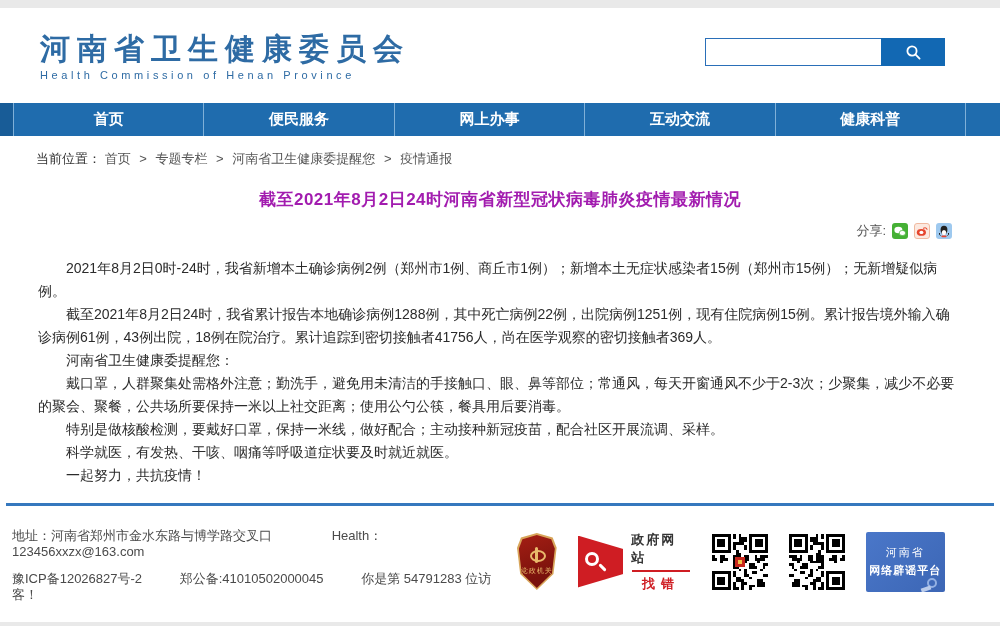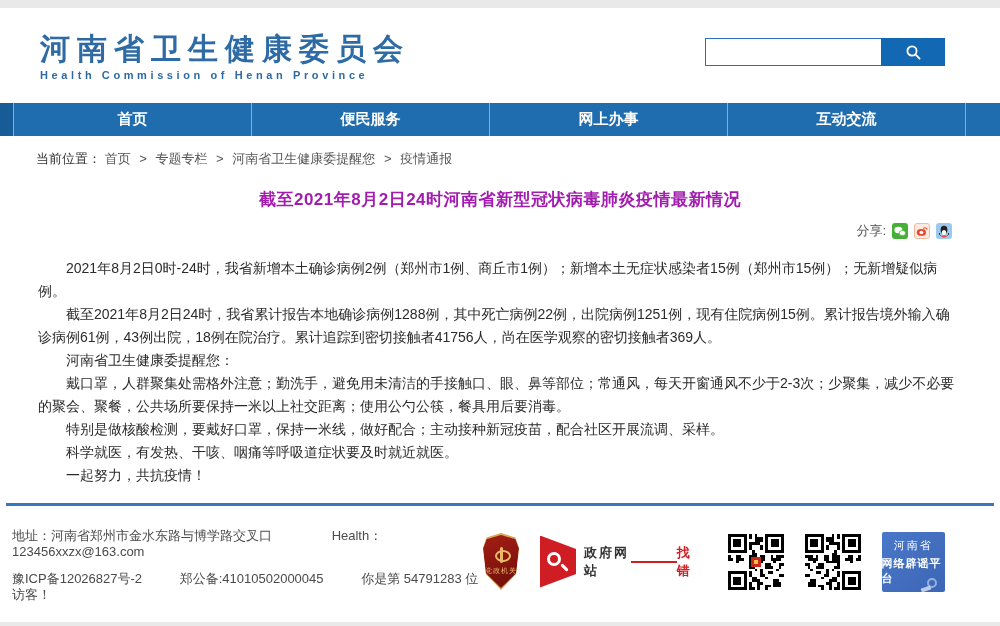--- a/index.html
+++ b/index.html
@@ -4,21 +4,21 @@
 <style>
   * { margin:0; padding:0; box-sizing:border-box; }
   html,body { background:#e9e9e9; }
   body { font-family:"Liberation Sans","DejaVu Sans",sans-serif; }
   .page { position:relative; width:1000px; height:614px; background:#ffffff; margin:8px auto; overflow:hidden; }
 
   
   .header { position:relative; height:95px; background:#ffffff; }
   .logo { position:absolute; left:40px; top:24px; }
   .logo-cn { font-size:30px; font-weight:bold; color:#2e6ba4; letter-spacing:7px; line-height:34px; }
-  .logo-en { font-size:11px; color:#2e6ba4; letter-spacing:3.6px; margin-top:3px; font-weight:bold; }
+  .logo-en { font-size:11px; color:#2e6ba4; letter-spacing:3.6px; margin-top:3px; font-weight:normal; }
   .search-box { position:absolute; right:55px; top:30px; display:flex; height:28px; }
   .search-input { width:176px; height:28px; border:1px solid #2a6fb8; border-right:none; outline:none; padding:0 8px; font-size:13px; }
   .search-btn { width:64px; height:28px; background:#1268b3; border:none; cursor:pointer; display:flex; align-items:center; justify-content:center; }
 
   
   .nav { display:flex; height:33px; background:#1f6cae; }
   .nav-cap { width:14px; background:#185c97; border-right:1px solid #7fb0d8; }
   .nav-item { flex:1; border-right:1px solid #7fb0d8; color:#ffffff; font-size:15px; font-weight:bold; display:flex; align-items:center; justify-content:center; cursor:pointer; }
   .nav-tail { width:34px; }
 
@@ -55,21 +55,21 @@
   .shield-outer { width:40px; height:57px; background:#d8a55a; clip-path:polygon(50% 0,90% 8%,100% 26%,92% 72%,50% 100%,8% 72%,0 26%,10% 8%); display:flex; align-items:center; justify-content:center; cursor:pointer; }
   .shield-inner { width:36px; height:53px; background:linear-gradient(160deg,#a41e14,#7a120c 75%); clip-path:polygon(50% 0,90% 8%,100% 26%,92% 72%,50% 100%,8% 72%,0 26%,10% 8%); display:flex; flex-direction:column; align-items:center; justify-content:center; gap:3px; }
   .shield-glyph { width:3px; height:16px; background:#e9b96b; border-radius:2px; position:relative; }
   .shield-glyph::before { content:""; position:absolute; left:-5px; top:3px; width:12px; height:8px; border:2px solid #e9b96b; border-radius:50%; }
   .shield-label { font-size:7px; color:#e9b96b; letter-spacing:1px; white-space:nowrap; }
 
   .find-error { display:flex; align-items:center; gap:8px; cursor:pointer; }
   .fe-flag { width:46px; height:52px; background:#cf1d23; clip-path:polygon(0 0,100% 26%,100% 74%,0 100%); position:relative; }
   .fe-mag { position:absolute; left:7px; top:16px; width:14px; height:14px; border:3px solid #ffffff; border-radius:50%; }
   .fe-mag::after { content:""; position:absolute; left:10px; top:11px; width:9px; height:3px; background:#ffffff; transform:rotate(45deg); border-radius:2px; }
-  .fe-text { display:flex; align-items:center; }
+  .fe-text { display:flex; flex-direction:column; align-items:center; }
   .fe-line1 { font-size:13px; color:#333; font-weight:bold; letter-spacing:2px; }
   .fe-rule { width:58px; border-top:2px solid #cf1d23; margin:3px 0; }
   .fe-line2 { font-size:13px; color:#cf1d23; font-weight:bold; letter-spacing:6px; }
 
   .qr { width:56px; height:56px; background:#ffffff; }
 
   .rumor-banner { width:80px; height:60px; background:linear-gradient(135deg,#4a77c9,#3c66b5); border-radius:2px; color:#fff; display:flex; flex-direction:column; align-items:center; justify-content:center; position:relative; overflow:hidden; cursor:pointer; }
   .rumor-l1 { font-size:11px; font-weight:normal; letter-spacing:2px; }
   .rumor-l2 { font-size:11px; font-weight:bold; letter-spacing:1px; margin-top:3px; }
   .rumor-mag { position:absolute; right:8px; bottom:4px; width:10px; height:10px; border:2px solid #9db9e8; border-radius:50%; opacity:.9; }
@@ -97,20 +97,21 @@
       </button>
     </div>
   </div>
 
   <div class="nav">
     <div class="nav-cap"></div>
     <div class="nav-item">首页</div>
     <div class="nav-item">便民服务</div>
     <div class="nav-item">网上办事</div>
     <div class="nav-item">互动交流</div>
+    <div class="nav-item">健康科普</div>
     <div class="nav-tail"></div>
   </div>
 
   <div class="breadcrumb">
     <span class="bc-label">当前位置：</span>
     <span class="bc-link">首页</span>
     <span class="bc-sep">&gt;</span>
     <span class="bc-link">专题专栏</span>
     <span class="bc-sep">&gt;</span>
     <span class="bc-link">河南省卫生健康委提醒您</span>

